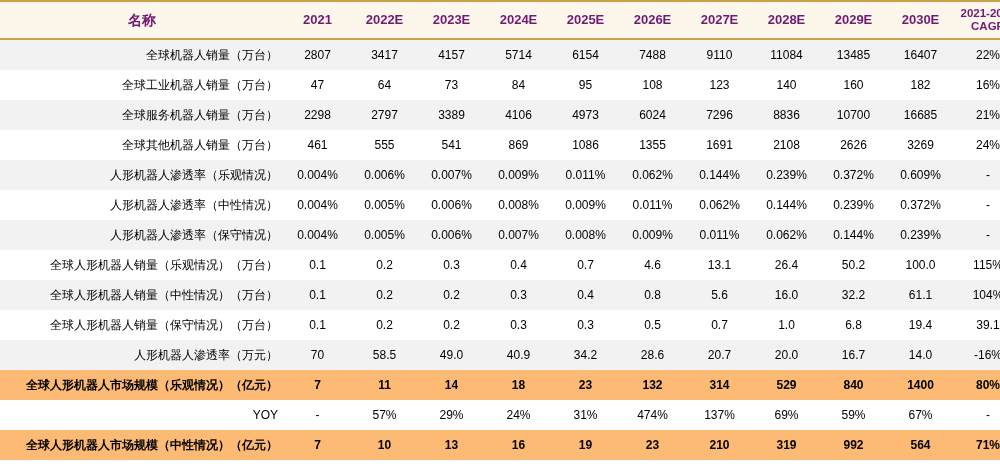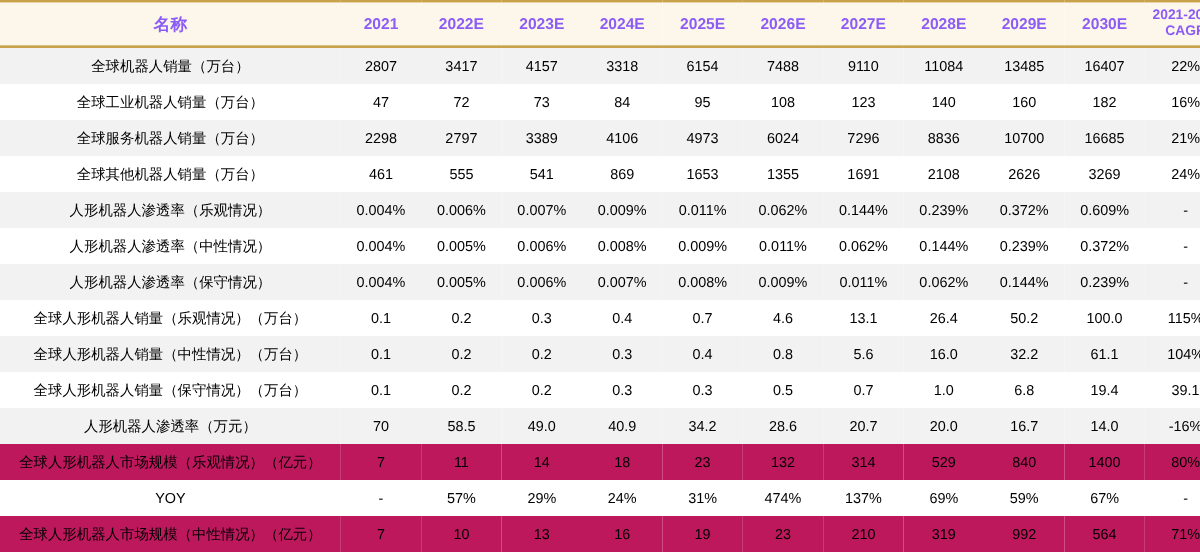--- a/index.html
+++ b/index.html
@@ -23,43 +23,43 @@
   table.data-table col.c-name { width: 284px; }
   table.data-table col.c-yr   { width: 67px; }
   table.data-table col.c-cagr { width: 68px; }
 
   thead th {
     background: #fdf6ea;
     border-top: 2px solid #c8a24a;
     border-bottom: 2px solid #c8a24a;
     font-weight: bold;
     font-size: 13px;
-    color: #8b5cf6;
+    color: #701a75;
     padding: 5px 4px;
     text-align: center;
     line-height: 1.15;
     vertical-align: middle;
   }
   thead th.hdr-name { font-size: 14px; }
   thead th.hdr-cagr { font-size: 11.5px; }
 
   tbody td {
     padding: 4px 6px;
     text-align: center;
     vertical-align: middle;
     line-height: 1.2;
     height: 22px;
     white-space: nowrap;
   }
   tbody td.label {
-    text-align: center;
+    text-align: right;
   }
   tbody tr.alt td { background: #f2f2f2; }
   tbody tr.plain td { background: #ffffff; }
-  tbody tr.bold td { font-weight: normal; background: #be185d; }
+  tbody tr.bold td { font-weight: bold; background: #fdba74; }
 </style>
 </head>
 <body>
 
 <table class="data-table">
   <colgroup>
     <col class="c-name">
     <col class="c-yr">
       <col class="c-yr">
       <col class="c-yr">
@@ -90,33 +90,33 @@
         <span>CAGR</span>
       </th>
     </tr>
   </thead>
   <tbody id="table-body">
       <tr class="alt">
         <td class="label">全球机器人销量（万台）</td>
         <td>2807</td>
         <td>3417</td>
         <td>4157</td>
-        <td>3318</td>
+        <td>5714</td>
         <td>6154</td>
         <td>7488</td>
         <td>9110</td>
         <td>11084</td>
         <td>13485</td>
         <td>16407</td>
         <td>22%</td>
       </tr>
       <tr class="plain">
         <td class="label">全球工业机器人销量（万台）</td>
         <td>47</td>
-        <td>72</td>
+        <td>64</td>
         <td>73</td>
         <td>84</td>
         <td>95</td>
         <td>108</td>
         <td>123</td>
         <td>140</td>
         <td>160</td>
         <td>182</td>
         <td>16%</td>
       </tr>
@@ -133,21 +133,21 @@
         <td>10700</td>
         <td>16685</td>
         <td>21%</td>
       </tr>
       <tr class="plain">
         <td class="label">全球其他机器人销量（万台）</td>
         <td>461</td>
         <td>555</td>
         <td>541</td>
         <td>869</td>
-        <td>1653</td>
+        <td>1086</td>
         <td>1355</td>
         <td>1691</td>
         <td>2108</td>
         <td>2626</td>
         <td>3269</td>
         <td>24%</td>
       </tr>
       <tr class="alt">
         <td class="label">人形机器人渗透率（乐观情况）</td>
         <td>0.004%</td>

